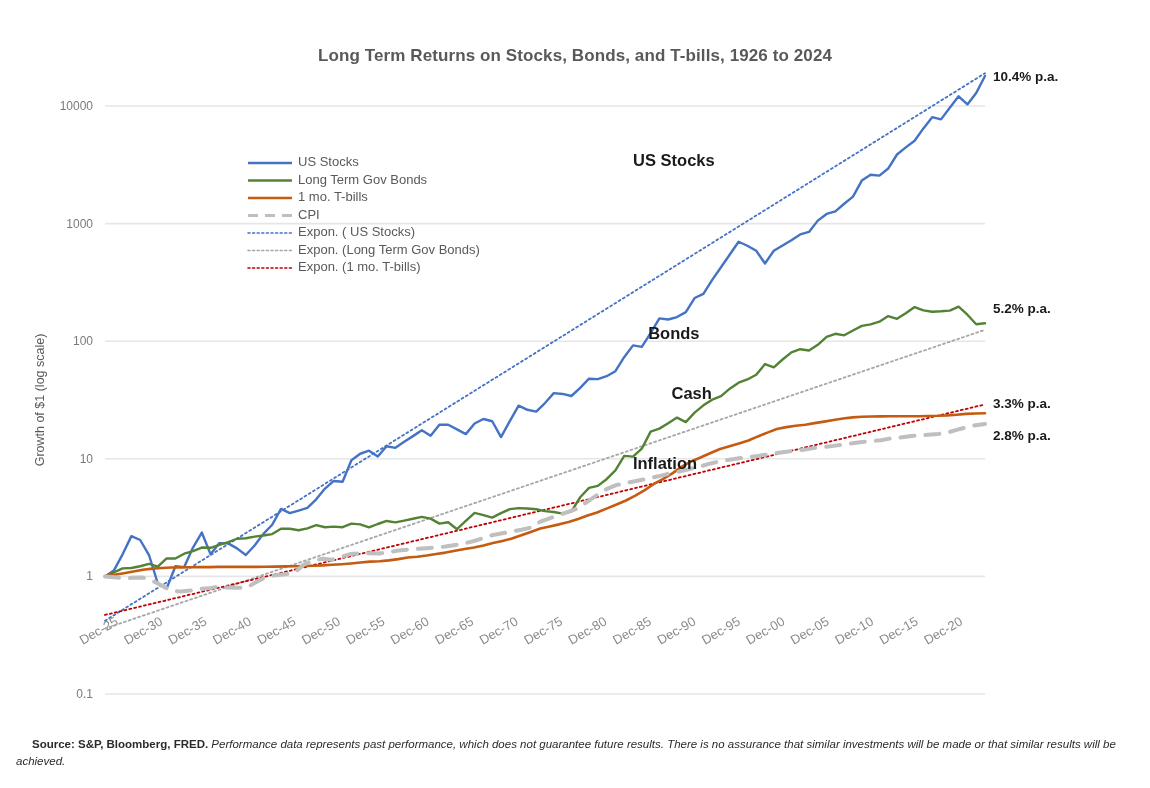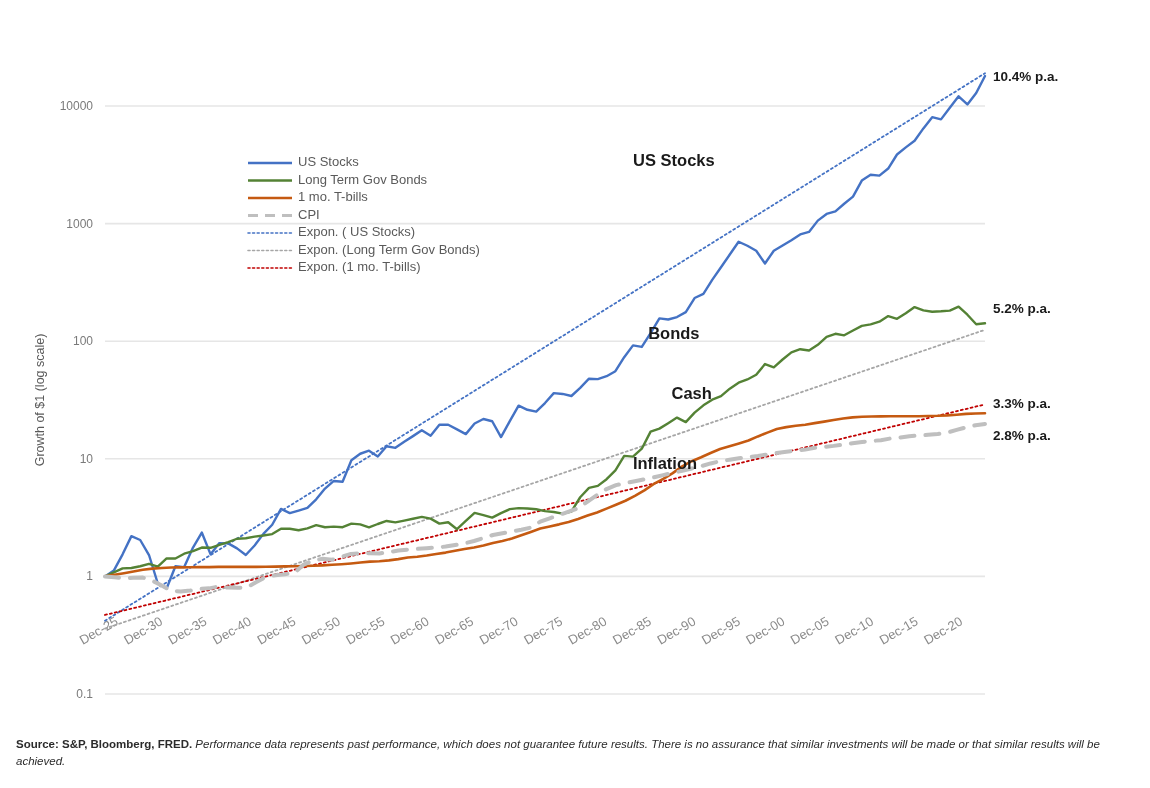--- a/index.html
+++ b/index.html
@@ -74,27 +74,28 @@
   }
   .footnote {
     position: absolute;
     left: 16px;
     top: 736px;
     width: 1110px;
     font-size: 11.5px;
     line-height: 1.45;
     color: #2b2b2b;
   }
-  .footnote .src { font-weight: bold; font-style: normal; }
+  .footnote .src { font-weight: bold; font-style: normal; margin-left: 16px; }
   .footnote .disc { font-style: italic; }
 </style>
 </head>
 <body>
 
 <div id="chart-root">
+  <div class="chart-title">Long Term Returns on Stocks, Bonds, and T-bills, 1926 to 2024</div>
   <svg class="plot" id="plot-svg" viewBox="0 0 1150 788">
       <g>
         <line x1="105" x2="985" y1="694" y2="694" stroke="#E6E6E6" stroke-width="1.6"></line>
         <line x1="105" x2="985" y1="576.4000000000001" y2="576.4000000000001" stroke="#E6E6E6" stroke-width="1.6"></line>
         <line x1="105" x2="985" y1="458.8" y2="458.8" stroke="#E6E6E6" stroke-width="1.6"></line>
         <line x1="105" x2="985" y1="341.20000000000005" y2="341.20000000000005" stroke="#E6E6E6" stroke-width="1.6"></line>
         <line x1="105" x2="985" y1="223.60000000000002" y2="223.60000000000002" stroke="#E6E6E6" stroke-width="1.6"></line>
         <line x1="105" x2="985" y1="106" y2="106" stroke="#E6E6E6" stroke-width="1.6"></line>
       </g>
       <g>

